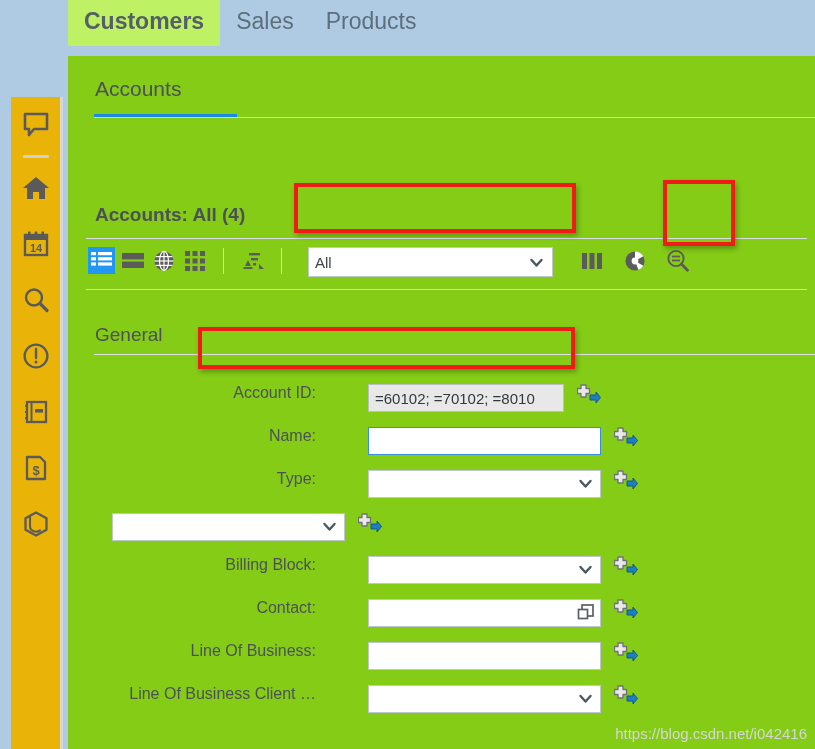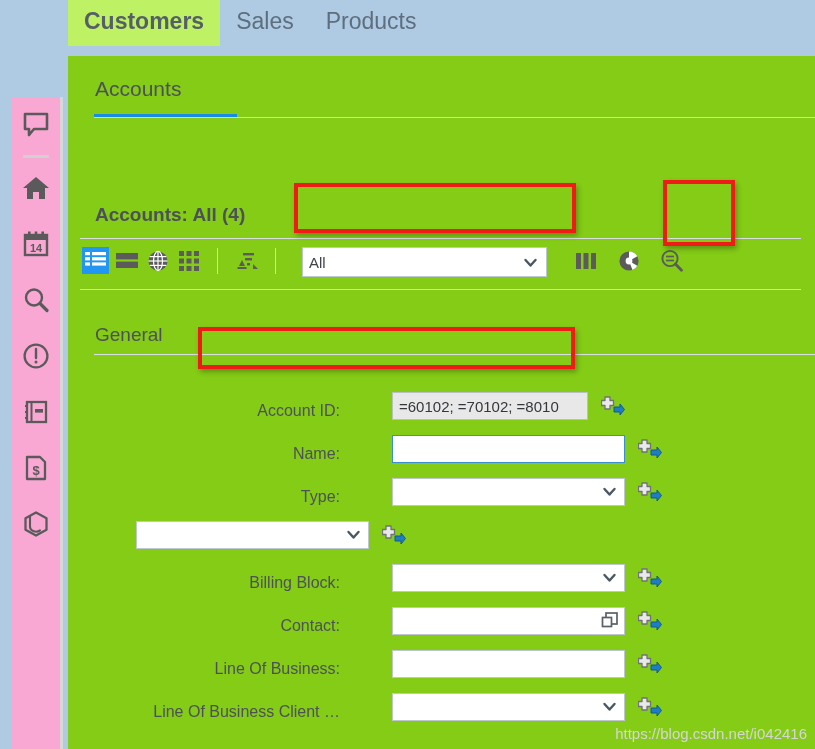--- a/index.html
+++ b/index.html
@@ -37,21 +37,21 @@
   .tab.active {
     background: #bef264;
     color: #555f68;
     font-weight: bold;
   }
 
   
   .sidebar {
     position: absolute; left: 11px; top: 97px;
     width: 52px; height: 652px;
-    background: #f9a8d4;
+    background: #eab308;
     border-right: 3px solid #d7d7d7;
   }
   .side-icon {
     width: 49px; height: 56px;
     display: flex; align-items: center; justify-content: center;
     color: #5a5a5a;
   }
   .side-divider {
     width: 26px; height: 3px;
     background: #d0d0d0;
@@ -84,21 +84,21 @@
     background: #cfd6dc;
   }
 
   .list-title {
     position: absolute; left: 27px; top: 148px;
     font-size: 19px; font-weight: bold; color: #4c5157;
   }
 
   
   .toolbar {
-    position: absolute; left: 12px; top: 182px;
+    position: absolute; left: 18px; top: 182px;
     width: 721px; height: 52px;
     border-top: 1px solid #dadfe4;
     border-bottom: 1px solid #dadfe4;
   }
   .tb-icons {
     position: absolute; left: 2px; top: 8px;
     display: flex; align-items: center; gap: 4px;
   }
   .tb-btn {
     width: 27px; height: 27px;
@@ -141,24 +141,23 @@
     width: 721px; height: 1px;
     background: #dadfe4;
   }
 
   
   .form {
     position: absolute; left: 0; top: 328px;
     width: 747px;
   }
   .frow {
-    display: flex; align-items: flex-end;
+    display: flex; align-items: flex-start;
     height: 36px;
     margin-bottom: 7px;
-    margin-left: 24px;
   }
   .flabel {
     width: 256px;
     text-align: right;
     padding-right: 8px;
     font-size: 16px;
     color: #4c5157;
     white-space: nowrap;
   }
   .fctrl { position: relative; padding-left: 44px; }

